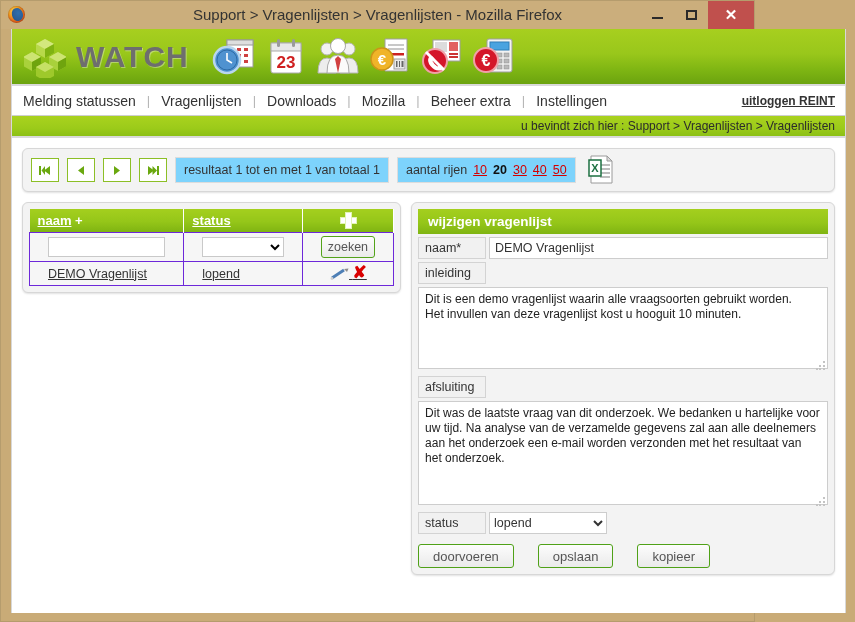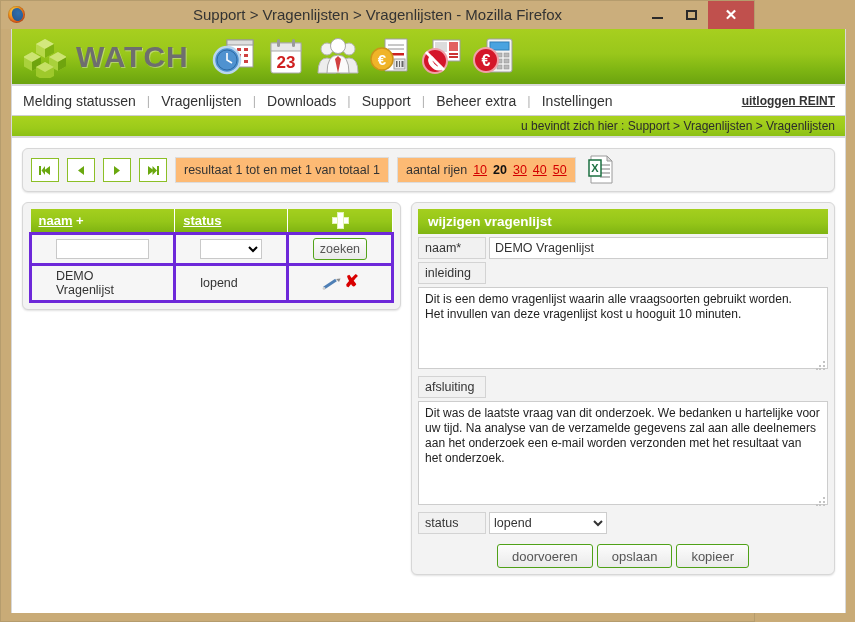--- a/index.html
+++ b/index.html
@@ -142,21 +142,21 @@
     width: 28px; height: 24px;
     background: #fff;
     border: 1px solid #8cbf26;
     display: flex; align-items: center; justify-content: center;
     cursor: pointer;
     box-shadow: 0 0 0 2px #f3f3f3;
   }
   .nav-btn svg { display: block; }
   .info-box {
     height: 26px; line-height: 24px;
-    background: #fdba74; border: 1px solid #dcdcdc;
+    background: #7dd3fc; border: 1px solid #dcdcdc;
     padding: 0 8px; font-size: 12.5px; color: #333;
     display: flex; align-items: center;
   }
   .rows-box { gap: 6px; }
   .rows-link {
     color: #d30000; text-decoration: underline; cursor: pointer; font-size: 12.5px;
   }
   .rows-cur { color: #111; font-weight: bold; font-size: 12.5px; }
   #excel-icon { width: 26px; height: 30px; position: relative; cursor: pointer; margin-left: 4px; }
 
@@ -175,24 +175,24 @@
   }
   table.grid th a { color:#fff; text-decoration: underline; }
   .th-plus { width: 40px; text-align: center !important; padding: 0 !important; }
   .plus-icon { display:inline-block; width:15px; height:15px; position: relative; }
   .plus-icon::before, .plus-icon::after {
     content:""; position:absolute; background:#fff; border:1px solid #e3f5b5;
   }
   .plus-icon::before { left:0; top:5px; width:15px; height:5px; }
   .plus-icon::after { left:5px; top:0; width:5px; height:15px; }
   table.grid td {
-    border: 3px solid #6d28d9;
+    border: 1px solid #6d28d9;
     background: #f6f6f6;
-    padding: 3px 24px;
-    font-size: 12.5px; color: #333; height: 24px;
+    padding: 3px 18px;
+    font-size: 12.5px; color: #333; height: 24px; text-decoration: underline;
   }
   td.filter-cell { background:#fff; padding: 3px; }
   td.filter-cell input[type=text] {
     width: 100%; height: 20px; border: 1px solid #c9c9c9; font-size: 12px;
     padding: 0 4px; font-family: "Liberation Sans", sans-serif;
   }
   td.filter-cell select {
     width: 100%; height: 20px; border: 1px solid #c9c9c9; font-size: 12px;
     font-family: "Liberation Sans", sans-serif; background:#fff;
   }
@@ -247,21 +247,21 @@
     background-size: 2px 2px;
     background-repeat: no-repeat;
     background-position: 7px 0, 3px 4px, 7px 4px, 0 7px, 3px 7px, 7px 7px;
   }
   .fselect {
     height: 22px; margin-left: 3px; width: 118px;
     border: 1px solid #cdcdcd; background: #fff;
     font-size: 12.5px; color: #333;
     font-family: "Liberation Sans", sans-serif;
   }
-  .btnrow { display: flex; justify-content: center; gap: 4px; margin-top: 10px; }
+  .btnrow { display: flex; justify-content: flex-start; gap: 24px; margin-top: 10px; }
   .gbtn {
     height: 24px; padding: 0 14px;
     background: linear-gradient(to bottom, #fcfcfc, #eaeaea);
     border: 1px solid #4fa117; border-radius: 3px;
     font-size: 13px; color: #555; cursor: pointer;
     font-family: "Liberation Sans", sans-serif;
   }
 </style>
 </head>
 <body>
@@ -406,21 +406,21 @@
       </div>
     </div>
 
     <div id="navbar">
       <div class="nav-item">Melding statussen</div>
       <span class="nav-sep">|</span>
       <div class="nav-item">Vragenlijsten</div>
       <span class="nav-sep">|</span>
       <div class="nav-item">Downloads</div>
       <span class="nav-sep">|</span>
-      <div class="nav-item">Support</div>
+      <div class="nav-item">Mozilla</div>
       <span class="nav-sep">|</span>
       <div class="nav-item">Beheer extra</div>
       <span class="nav-sep">|</span>
       <div class="nav-item">Instellingen</div>
       <div id="logout">uitloggen REINT</div>
     </div>
 
     <div id="crumbbar">
       <span>u bevindt zich hier : Support &gt; Vragenlijsten &gt; Vragenlijsten</span>
     </div>

